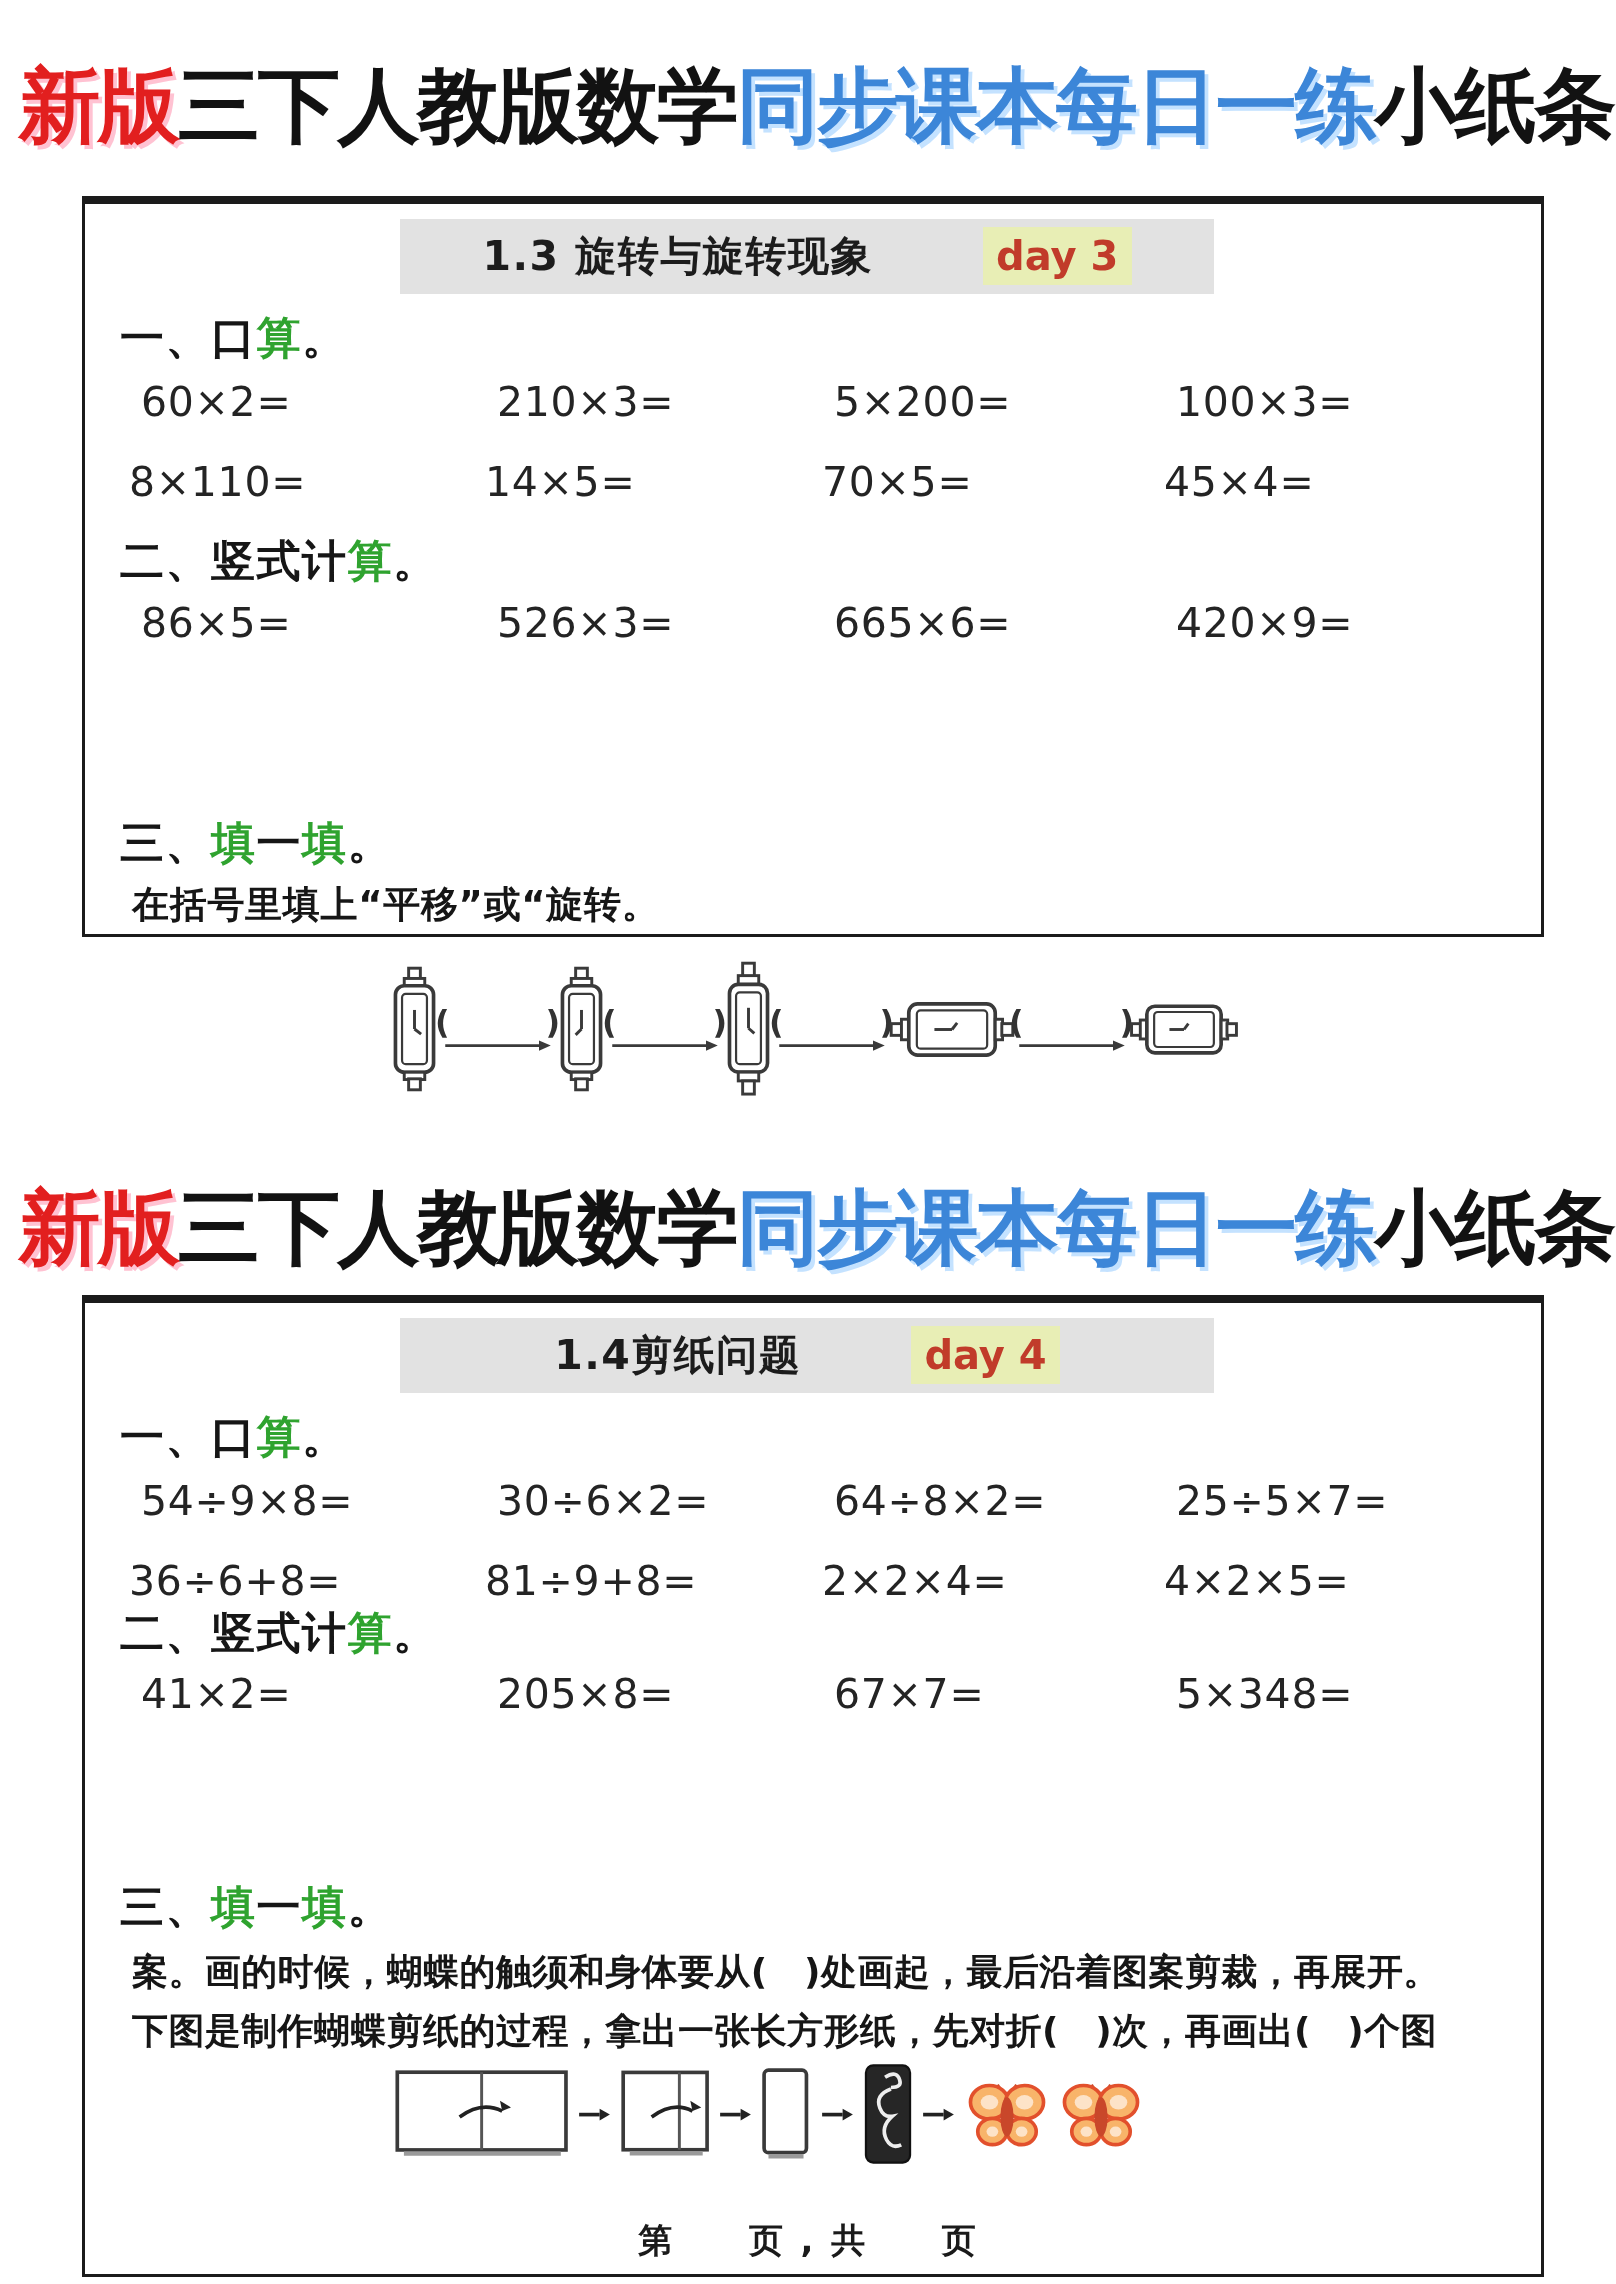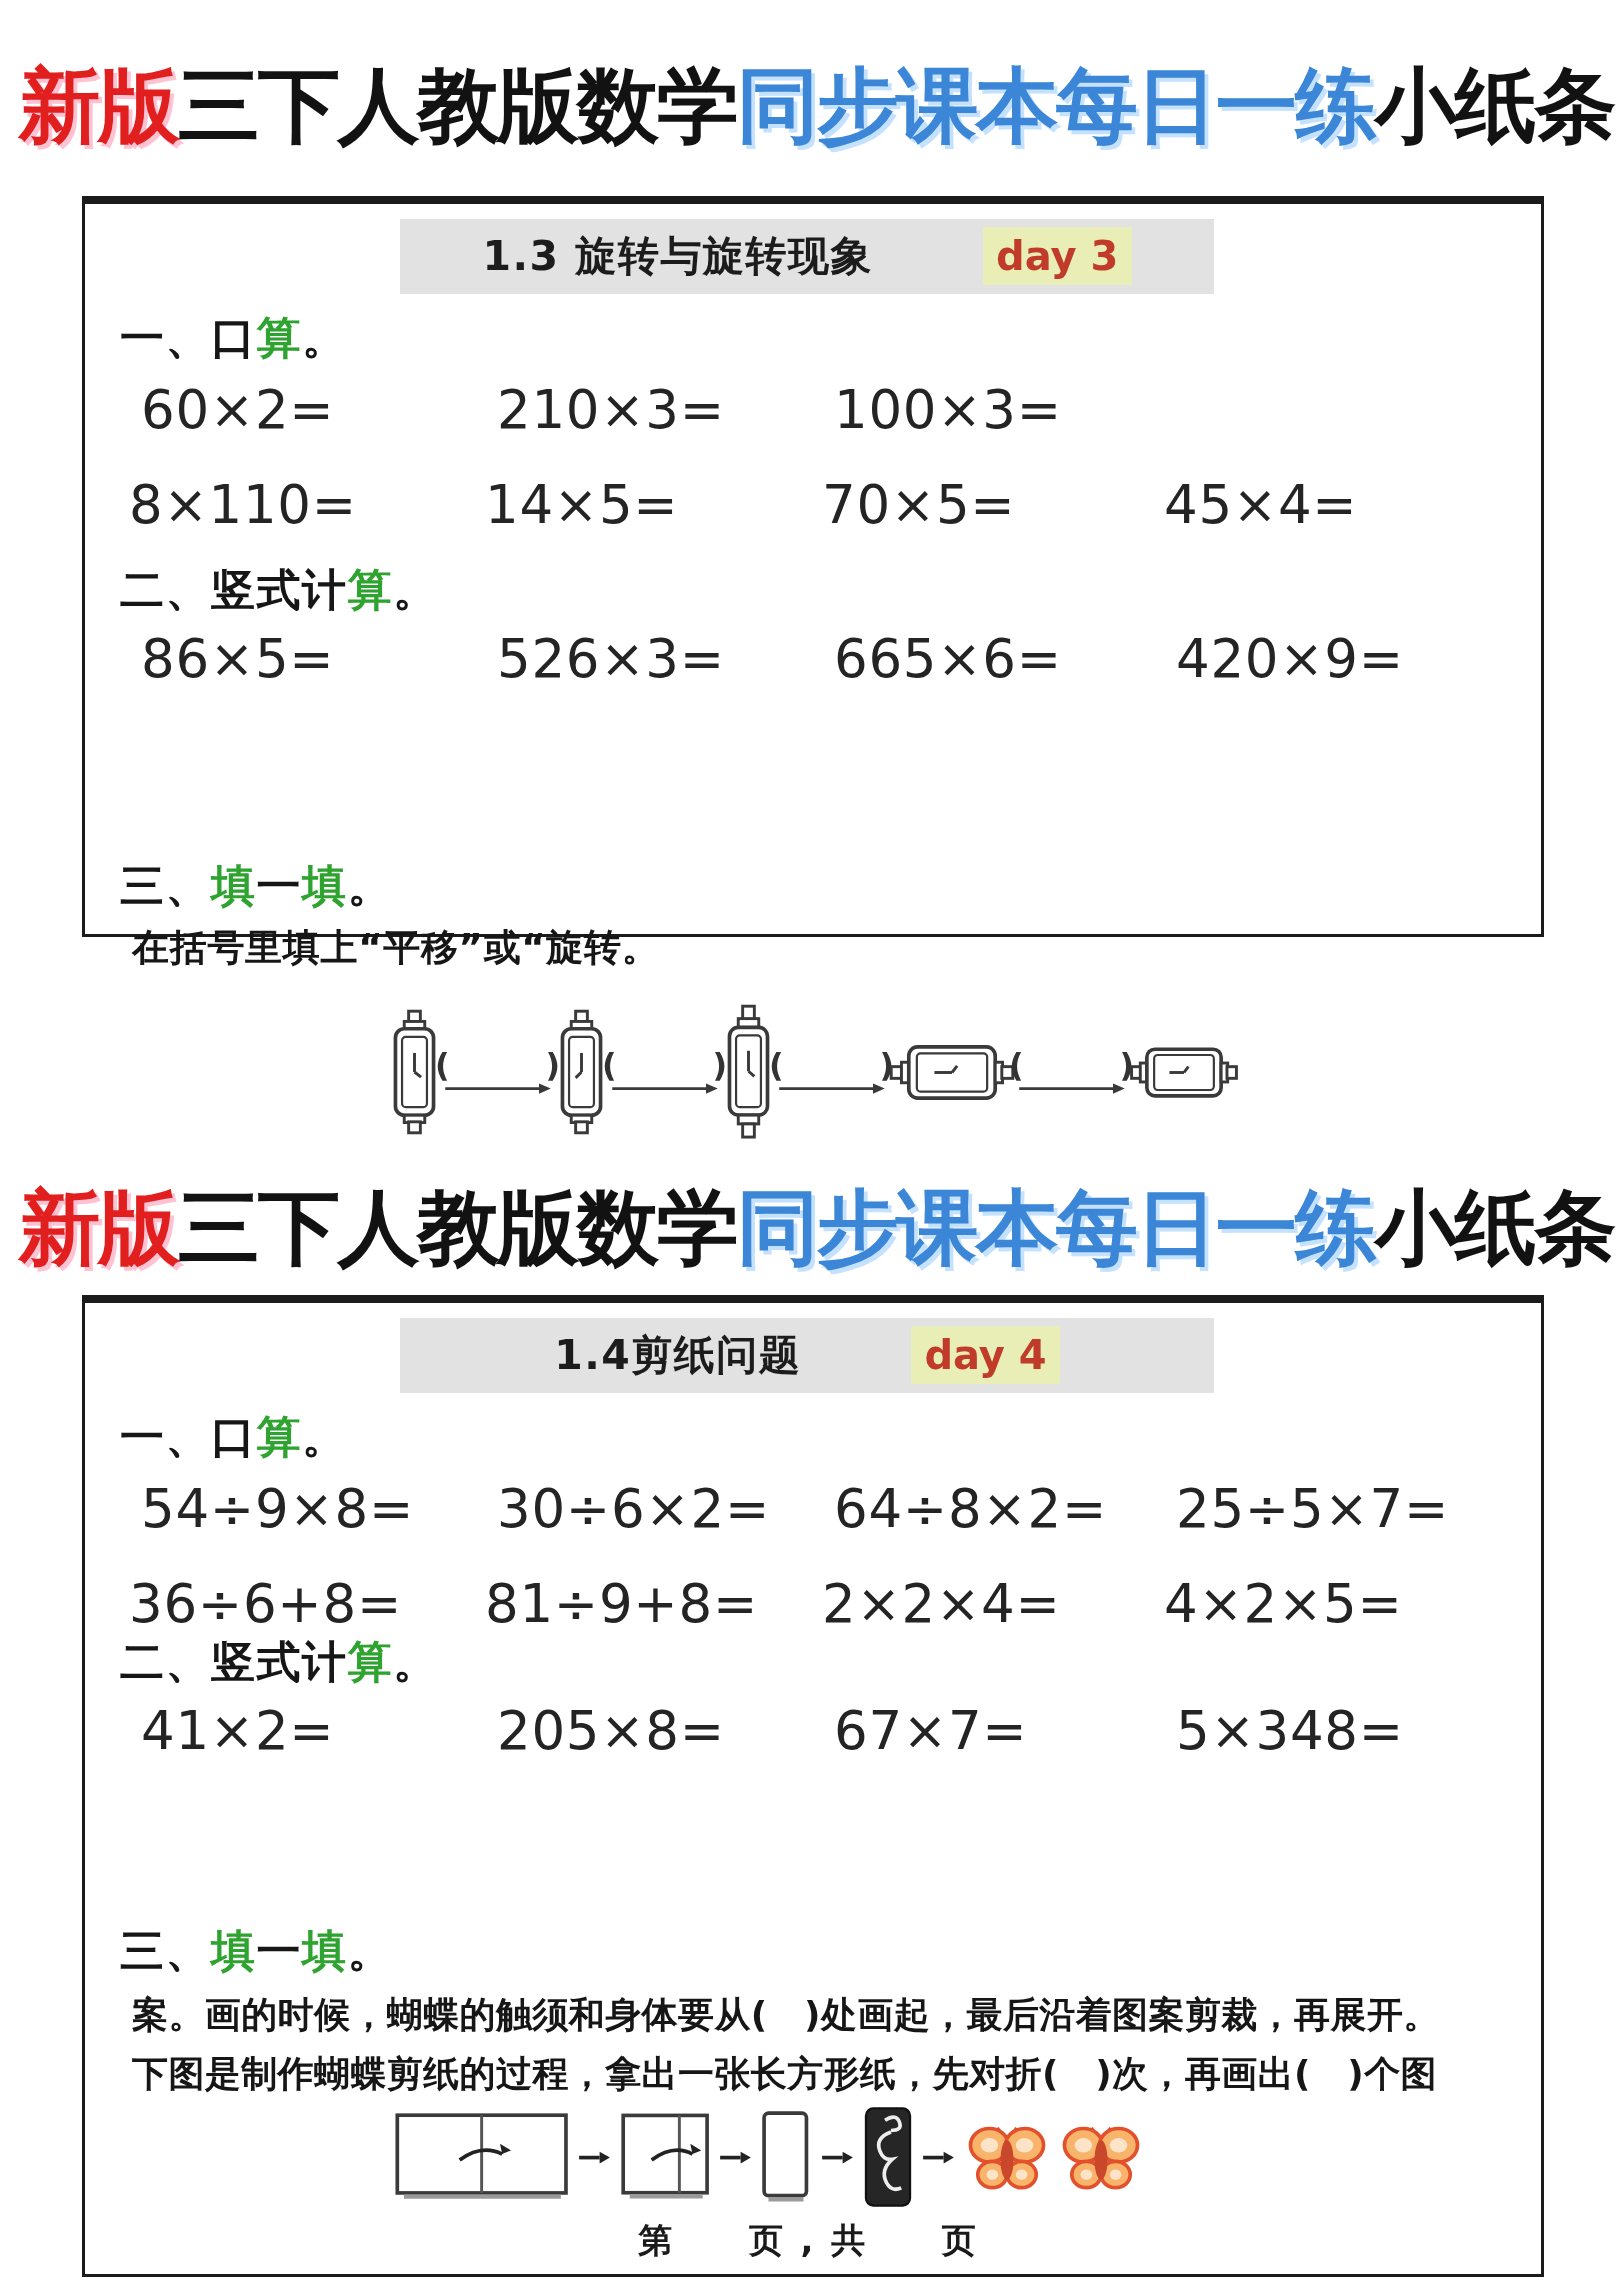--- a/index.html
+++ b/index.html
@@ -28,21 +28,21 @@
             padding:2.9px 13.2px;line-height:1.3;}
 
   .heading{font-size:44px;font-weight:bold;margin-left:35px;line-height:1.15;letter-spacing:1.5px;}
   .mt-h1{margin-top:19px;}
   .mt-h2a{margin-top:29px;}
   .mt-h2b{margin-top:1.5px;}
   .mt-h3a{margin-top:170px;}
   .mt-h3b{margin-top:163px;}
 
   .problems{display:grid;grid-template-columns:356px 337px 342px auto;
-            padding-left:56px;font-size:53px;color:#242424;line-height:1.2;}
+            padding-left:56px;font-size:41px;color:#242424;line-height:1.2;}
   .row1{margin-top:14.7px;}
   .row2{margin-top:31px;padding-left:44px;}
   .rowv{margin-top:11.7px;}
   .problem{white-space:nowrap;letter-spacing:0.7px;}
 
   .instruction{font-size:37px;font-weight:bold;margin:11.7px 0 0 47px;letter-spacing:0.7px;}
   .paragraph{font-size:36px;font-weight:bold;margin:8.8px 0 0 47px;line-height:59px;
              width:1401px;letter-spacing:0.4px;}
   .paragraph div{white-space:nowrap;}
 
@@ -73,20 +73,21 @@
     <div class="bar">
       <span class="lesson">1.3 旋转与旋转现象</span>
       <span class="day-chip">day 3</span>
     </div>
 
     <div class="heading mt-h1"><span>一、口</span><span class="seg-green">算</span><span>。</span></div>
 
     <div class="problems row1">
       <span class="problem">60×2=</span>
       <span class="problem">210×3=</span>
+      <span class="problem">5×200=</span>
       <span class="problem">100×3=</span>
     </div>
     <div class="problems row2">
       <span class="problem">8×110=</span>
       <span class="problem">14×5=</span>
       <span class="problem">70×5=</span>
       <span class="problem">45×4=</span>
     </div>
 
     <div class="heading mt-h2a"><span>二、竖式计</span><span class="seg-green">算</span><span>。</span></div>

